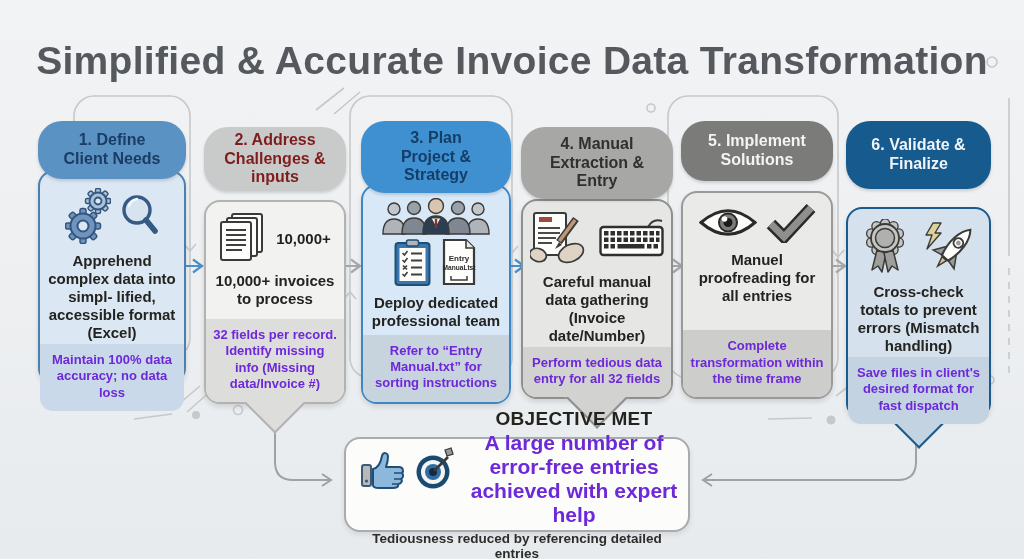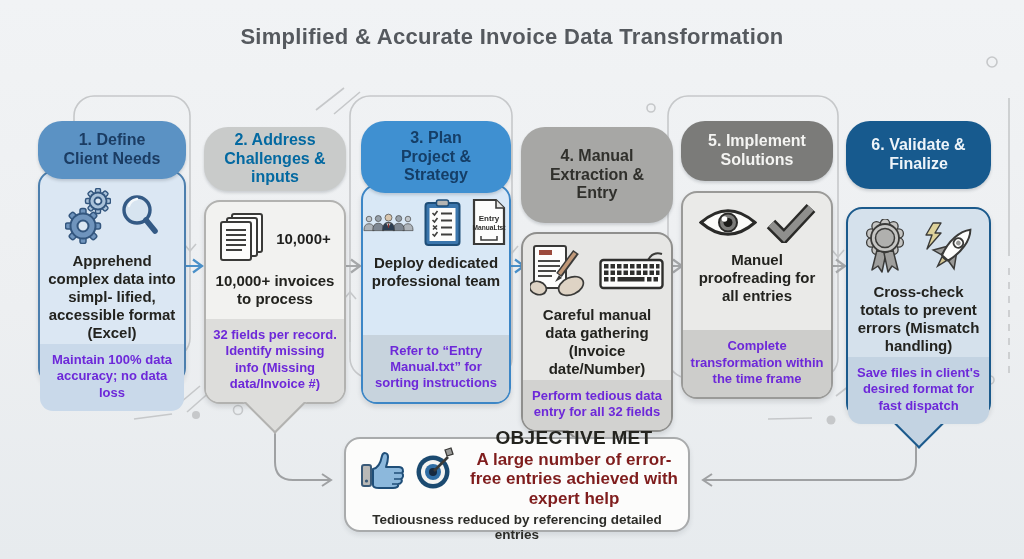--- a/index.html
+++ b/index.html
@@ -1,63 +1,63 @@
 <!DOCTYPE html>
 <html><head>
 <meta charset="utf-8">
 <style>
   html,body{margin:0;padding:0;background:#dfe3e6;}
   #canvas{position:relative;width:1024px;height:559px;overflow:hidden;
     background:linear-gradient(180deg,#f1f3f5 0%,#edeff1 55%,#e7ebee 100%);
     font-family:"Liberation Sans",sans-serif;}
-  .title{position:absolute;top:24px;left:0;width:100%;text-align:center;
-    font-size:22px;font-weight:bold;color:#55595e;letter-spacing:.3px;z-index:2;}
+  .title{position:absolute;top:39px;left:0;width:100%;text-align:center;
+    font-size:39px;font-weight:bold;color:#55595e;letter-spacing:.3px;z-index:2;}
   .decor{position:absolute;left:0;top:0;z-index:0;}
   .frame{stroke:#c6c8ca;fill:none;stroke-width:1.6;}
   .dotf{fill:#c6c8ca;stroke:none;}
   .doto{fill:none;stroke:#c6c8ca;stroke-width:1.6;}
   .ab{stroke:#4a90c9;stroke-width:2.2;fill:none;}
   .ag{stroke:#a6a8aa;stroke-width:2.2;fill:none;}
   .conn{stroke:#9fa1a3;stroke-width:2;fill:none;}
 
   .step{position:absolute;display:flex;flex-direction:column;z-index:2;}
   .hdr{position:relative;z-index:3;border-radius:24px;display:flex;align-items:center;justify-content:center;
     text-align:center;font-weight:bold;font-size:16px;line-height:1.16;box-sizing:border-box;
     box-shadow:0 2px 3px rgba(40,50,60,.18);}
   .card{position:relative;z-index:2;border-radius:16px;display:flex;flex-direction:column;box-sizing:border-box;
     box-shadow:0 3px 5px rgba(40,50,60,.14);}
   .icons{display:flex;align-items:center;justify-content:center;gap:9px;margin:10px 0 6px;}
-  .icons.col{flex-direction:row;gap:10px;margin:6px 0 4px;}
+  .icons.col{flex-direction:column;gap:3px;margin:6px 0 4px;}
   .irow{display:flex;align-items:center;justify-content:center;gap:7px;}
   .body{font-weight:bold;text-align:center;color:#23231f;font-size:15px;line-height:1.2;padding:2px 7px;}
   .foot{position:relative;z-index:2;margin-top:auto;text-align:center;font-weight:bold;font-size:13px;
     color:#6d28d9;line-height:1.25;padding:8px 7px 10px;border-radius:0 0 13px 13px;}
   .tail{position:absolute;left:50%;bottom:-22px;width:45px;height:45px;z-index:1;
     transform:translateX(-50%) rotate(45deg);border-style:solid;border-width:0 2px 2px 0;}
   .cnt{font-size:15px;font-weight:bold;color:#1f1f1d;}
 
   .s1{left:38px;top:121px;width:148px;}
   .s1 .hdr{min-height:58px;background:#5b92c4;color:#1b3c63;padding:8px 22px;}
   .s1 .card{margin-top:-9px;height:214px;background:#dbe7f3;border:2px solid #4c7fae;padding-top:6px;}
   .s1 .foot{background:#c9d9ea;}
 
   .s2{left:204px;top:127px;width:142px;}
-  .s2 .hdr{min-height:64px;background:#c9cbca;color:#0369a1;padding:0 16px;}
+  .s2 .hdr{min-height:64px;background:#c9cbca;color:#7f1d1d;padding:0 16px;}
   .s2 .card{margin-top:9px;height:204px;background:#f2f2f0;border:2px solid #b2b2b0;}
   .s2 .foot{background:#dddddb;}
   .s2 .tail{background:#dddddb;border-color:#b2b2b0;}
 
   .s3{left:361px;top:121px;width:150px;}
   .s3 .hdr{min-height:58px;background:#3f90d1;color:#153e67;padding:8px 30px;}
   .s3 .card{margin-top:-9px;height:220px;background:#d9e8f6;border:2.5px solid #3c86c6;padding-top:6px;}
   .s3 .foot{background:#c7d3dd;}
 
   .s4{left:521px;top:127px;width:152px;}
-  .s4 .hdr{min-height:66px;background:#a7a7a5;color:#30302c;padding:20px 28px;}
-  .s4 .card{margin-top:9px;height:200px;background:#e6e6e4;border:2px solid #8f8f8d;}
+  .s4 .hdr{min-height:66px;background:#a7a7a5;color:#30302c;padding:8px 28px;}
+  .s4 .card{height:200px;background:#e6e6e4;border:2px solid #8f8f8d;}
   .s4 .foot{background:#d2d2d0;}
   .s4 .tail{background:#d2d2d0;border-color:#8f8f8d;}
 
   .s5{left:681px;top:121px;width:152px;}
   .s5 .hdr{min-height:60px;background:#7b7b79;color:#f4f4f2;padding:8px 20px;}
   .s5 .card{margin-top:10px;height:208px;background:#eaeae8;border:2px solid #9a9a98;}
   .s5 .foot{background:#cdcdcb;}
 
   .s6{left:846px;top:121px;width:145px;}
   .s6 .hdr{min-height:68px;background:#175a8e;color:#eef4f9;padding:8px 12px;}
@@ -65,21 +65,21 @@
   .s6 .foot{background:#c3d3e2;}
   .s6 .tail{background:#c3d3e2;border-color:#1b5a8c;border-width:0 2.5px 2.5px 0;}
 
   .obj{position:absolute;left:344px;top:437px;width:346px;height:95px;z-index:2;box-sizing:border-box;
     background:#fcfcfb;border:2px solid #a9abac;border-radius:16px;display:flex;flex-direction:column;
     justify-content:center;padding:6px 10px;box-shadow:0 3px 5px rgba(40,50,60,.10);}
   .obj-row{display:flex;align-items:center;gap:12px;width:100%;}
   .obj-icons{display:flex;align-items:center;gap:6px;padding-left:4px;}
   .obj-text{flex:1;text-align:center;}
   .obj-title{font-size:19px;font-weight:bold;color:#24241f;letter-spacing:.3px;}
-  .obj-sub{font-size:17px;font-weight:bold;color:#7f1d1d;line-height:1.15;margin-top:1px;}
+  .obj-sub{font-size:21px;font-weight:bold;color:#6d28d9;line-height:1.15;margin-top:1px;}
   .obj-foot{font-size:13.5px;font-weight:bold;color:#2c2c28;text-align:center;margin-top:4px;}
 </style>
 </head>
 <body>
 
 <div id="canvas">
 
   <div class="title">Simplified &amp; Accurate Invoice Data Transformation</div>
 
   <svg class="decor" width="1024" height="559" viewBox="0 0 1024 559">

